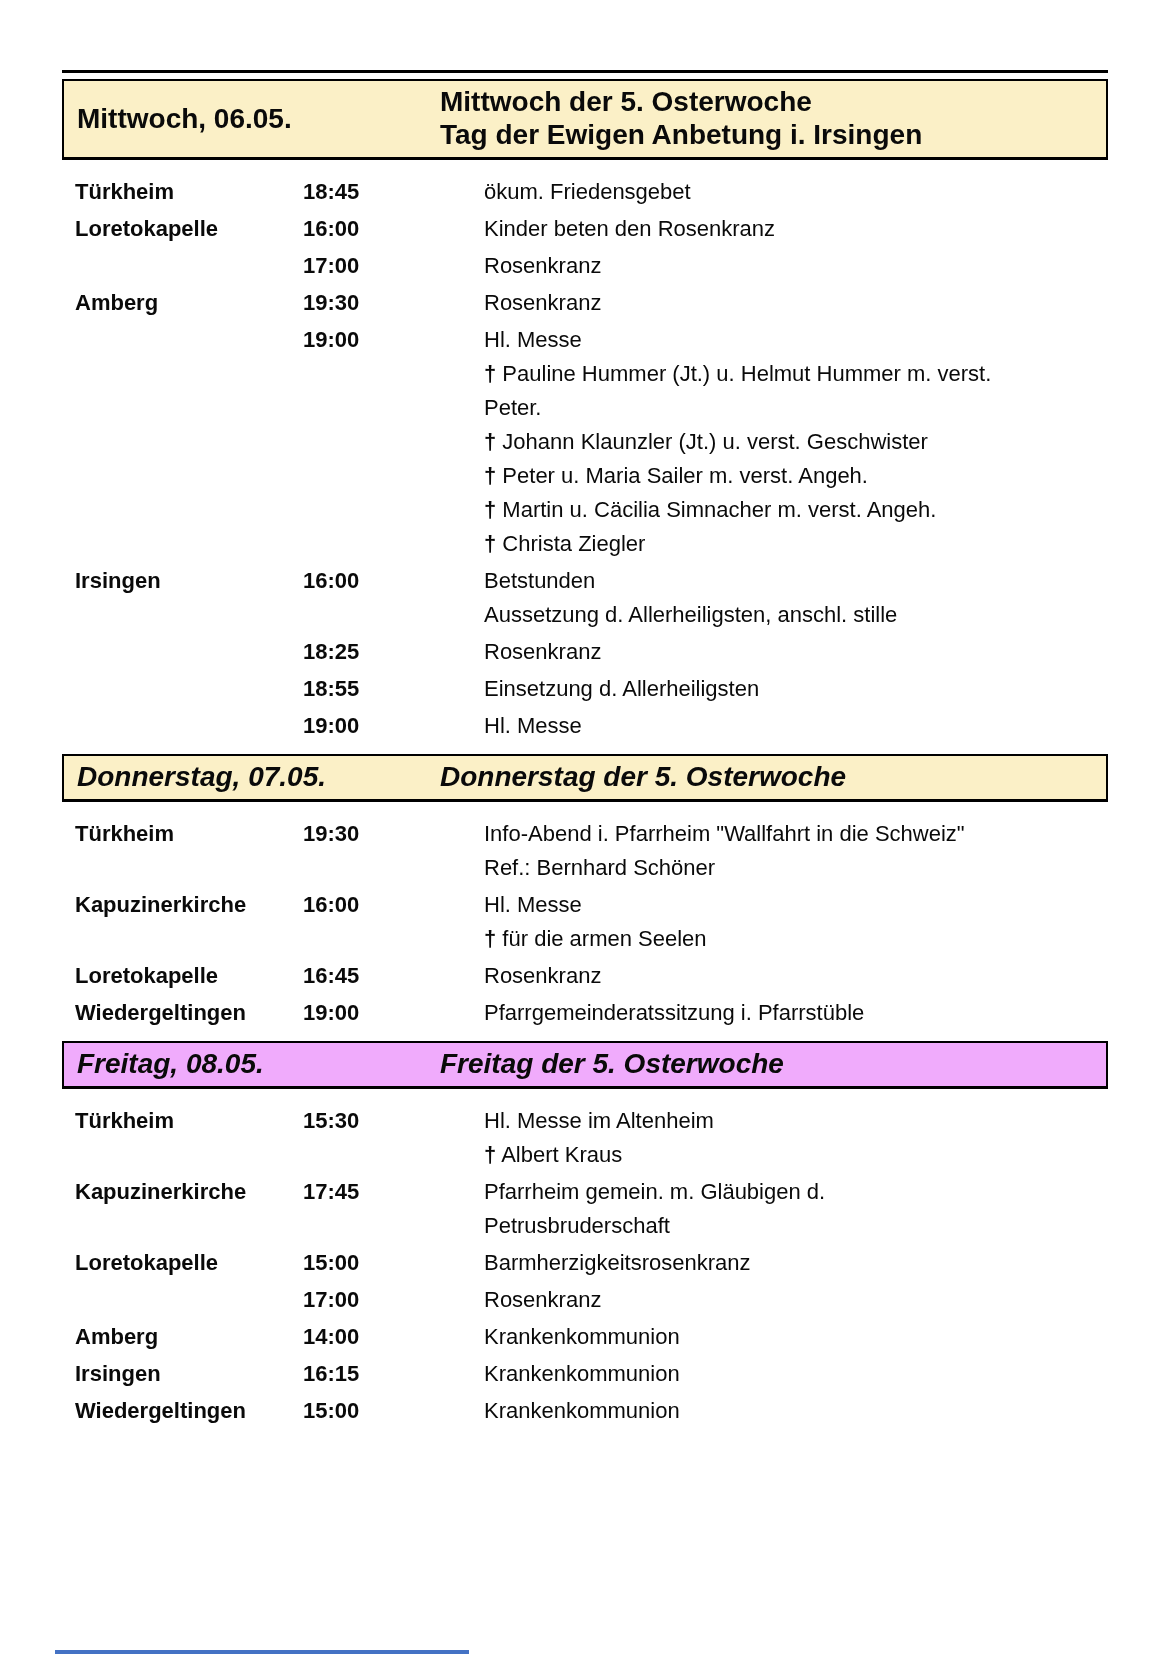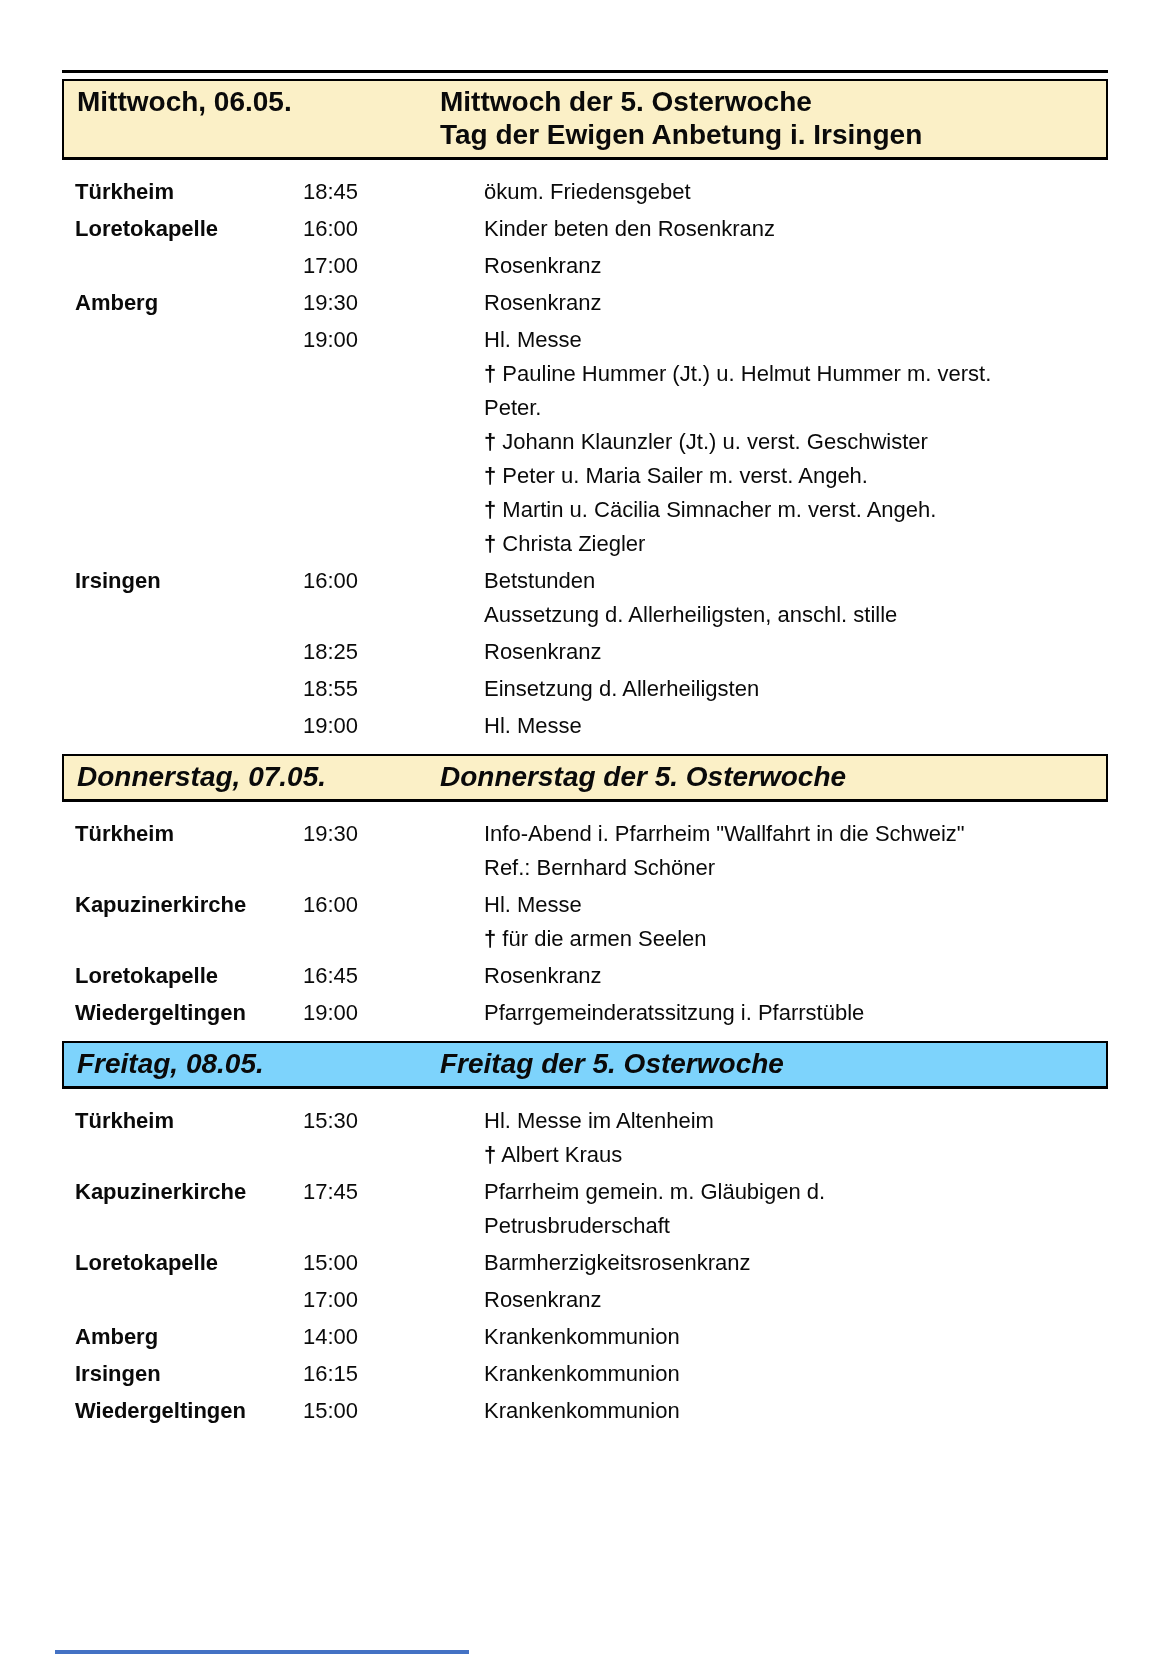--- a/index.html
+++ b/index.html
@@ -21,41 +21,41 @@
   .top-rule {
     height: 3px;
     background: #000;
     margin-bottom: 6px;
   }
   .section { width: 100%; }
   .day-header {
     border: 2px solid #000;
     border-bottom-width: 3px;
     display: flex;
-    align-items: flex-start;
+    align-items: center;
     padding: 4px 10px 6px 13px;
     font-weight: bold;
     font-size: 28px;
     line-height: 33px;
     margin-bottom: 15px;
   }
   .section + .section .day-header { margin-top: 11px; font-style: italic; }
   .hdate { flex: 0 0 363px; }
   .htitle { flex: 1 1 auto; }
   .entries { width: 100%; }
   .entry {
     display: grid;
     grid-template-columns: 228px 137px 1fr;
     padding-left: 13px;
     margin-bottom: 3px;
     font-size: 22px;
     line-height: 34px;
   }
   .loc { font-weight: bold; }
-  .time { font-weight: normal; }
+  .time { font-weight: bold; }
   .desc { font-weight: normal; margin-left: 44px; }
   .desc-line { white-space: normal; }
   .dagger { font-weight: bold; }
   .footer-rule {
     position: absolute;
     left: 55px;
     bottom: 0;
     width: 414px;
     height: 4px;
   }
@@ -194,21 +194,21 @@
     <div class="loc">Wiedergeltingen</div>
     <div class="time">19:00</div>
     <div class="desc">
               <div class="desc-line">Pfarrgemeinderatssitzung i. Pfarrstüble</div>
             </div>
   </div>
 </div>
   </div>
 
   <div class="section">
-    <div class="day-header" style="background: #7dd3fc; border-color: rgb(0, 0, 0);">
+    <div class="day-header" style="background: #f0abfc; border-color: rgb(0, 0, 0);">
       <div class="hdate">Freitag, 08.05.</div>
       <div class="htitle">
             <div>Freitag der 5. Osterwoche</div>
           </div>
     </div>
     <div class="entries">
   <div class="entry">
     <div class="loc">Türkheim</div>
     <div class="time">15:30</div>
     <div class="desc">

